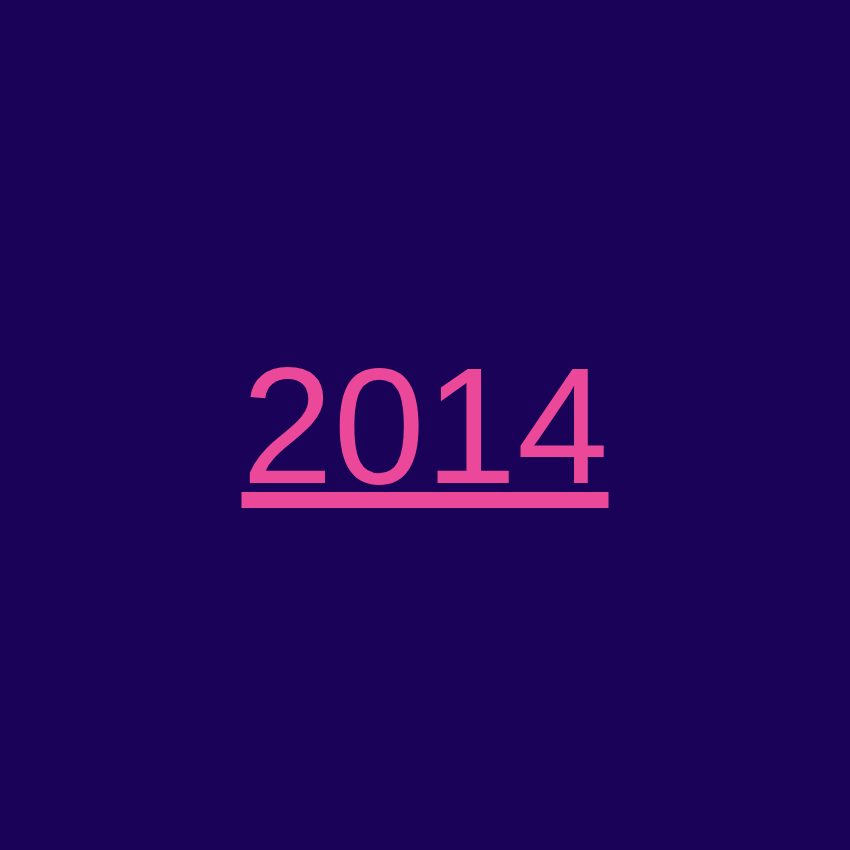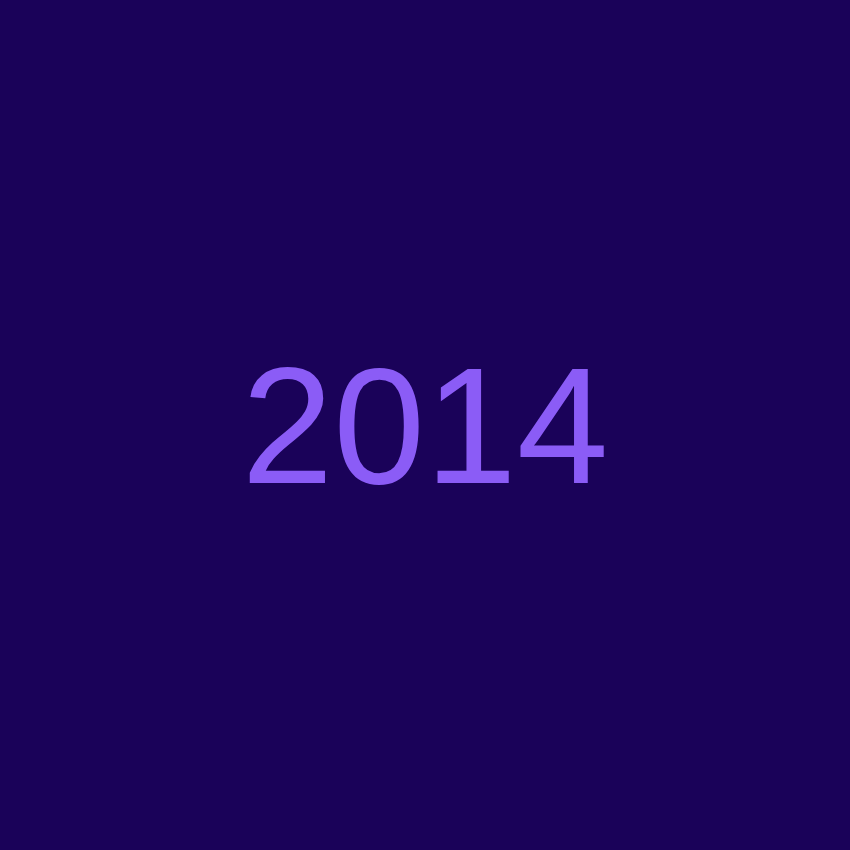--- a/index.html
+++ b/index.html
@@ -25,26 +25,27 @@
     user-select: none;
   }
 
   
   #year-label {
     font-family: "Liberation Sans", sans-serif;
     font-size: 165px;
     font-weight: 400;
     font-style: normal;
     line-height: 1;
-    color: #8b5cf6;
+    color: #ec4899;
     letter-spacing: 0px;
     text-align: right;
     white-space: nowrap;
     
     margin-top: 2px;
+    text-decoration: underline;
   }
 </style>
 </head>
 <body>
 
 <div id="year-card">
 
   <div id="year-label">2014</div>
 
 </div>

